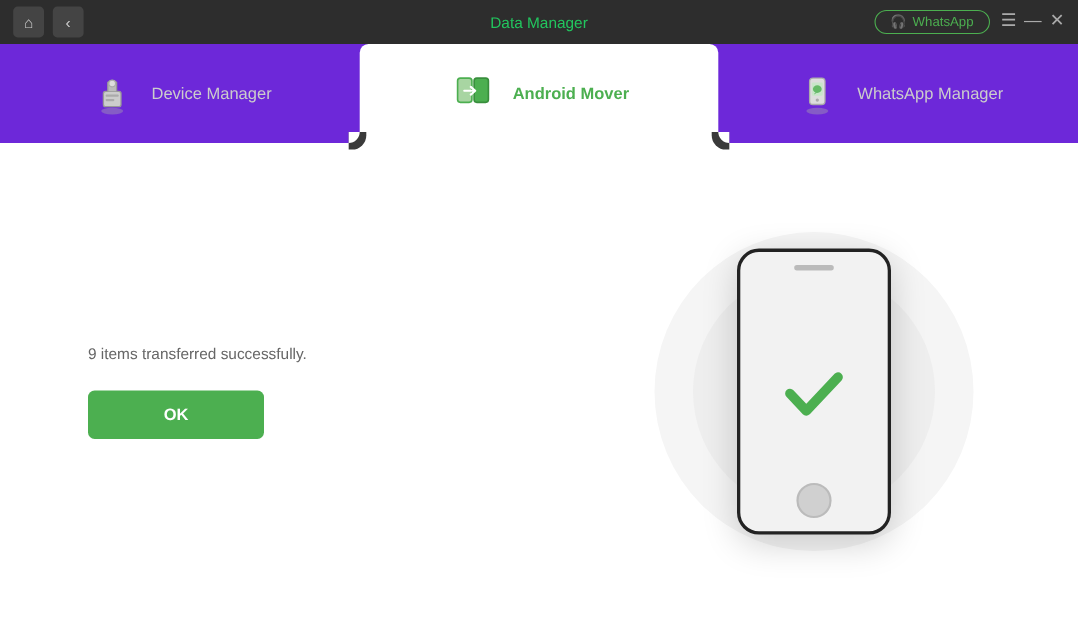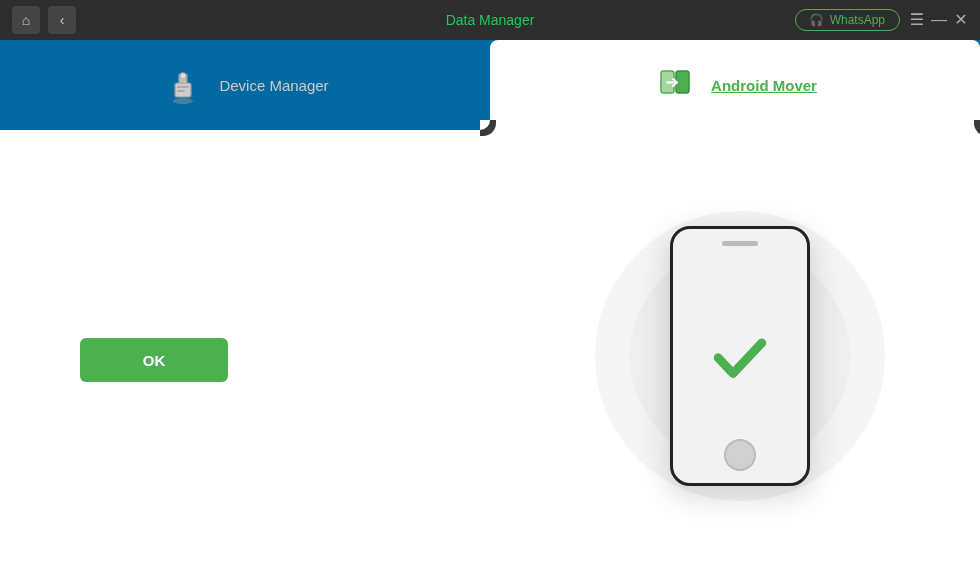--- a/index.html
+++ b/index.html
@@ -81,21 +81,21 @@
       font-size: 16px;
       line-height: 1;
       display: flex;
       align-items: center;
       justify-content: center;
       padding: 0;
     }
 
     
     .nav-bar {
-      background: #0369a1;
+      background: #6d28d9;
       height: 90px;
       display: flex;
       align-items: stretch;
       flex-shrink: 0;
       position: relative;
     }
     .nav-tab {
       flex: 1;
       display: flex;
       align-items: center;
@@ -106,21 +106,20 @@
       font-size: 15px;
       font-weight: 400;
       position: relative;
       transition: background 0.15s;
     }
     .nav-tab.active {
       background: #fff;
       color: #4caf50;
       border-radius: 8px 8px 0 0;
       font-weight: 600;
-      text-decoration: underline;
     }
     .nav-tab.active::before {
       content: '';
       position: absolute;
       bottom: 0;
       left: -10px;
       width: 10px;
       height: 10px;
       background: #fff;
       border-bottom-right-radius: 10px;
@@ -167,21 +166,21 @@
     .success-title {
       font-size: 26px;
       font-weight: 700;
       color: #222;
     }
     .success-subtitle {
       font-size: 14px;
       color: #666;
     }
     .ok-button {
-      width: 148px;
+      width: 160px;
       height: 44px;
       background: #4caf50;
       color: #fff;
       border: none;
       border-radius: 6px;
       font-size: 15px;
       font-weight: 600;
       cursor: pointer;
       margin-top: 8px;
     }
@@ -314,25 +313,41 @@
       <svg width="44" height="44" viewBox="0 0 44 44" fill="none">
         <rect x="8" y="8" width="13" height="22" rx="2.5" fill="#a8d5a2" stroke="#4caf50" stroke-width="1.5"></rect>
         <rect x="23" y="8" width="13" height="22" rx="2.5" fill="#4caf50" stroke="#388e3c" stroke-width="1.5"></rect>
         <path d="M20 16 L24 19.5 L20 23" stroke="#fff" stroke-width="2" stroke-linecap="round" stroke-linejoin="round" fill="none"></path>
         <line x1="14" y1="19.5" x2="23" y2="19.5" stroke="#fff" stroke-width="1.8" stroke-linecap="round"></line>
       </svg>
     </div>
     <span class="tab-label">Android Mover</span>
   </div>
 
+  <div class="nav-tab">
+    <div class="tab-icon">
+
+      <svg width="44" height="44" viewBox="0 0 44 44" fill="none">
+        <ellipse cx="22" cy="38" rx="10" ry="3" fill="#aaa" opacity="0.4"></ellipse>
+        <rect x="15" y="8" width="14" height="24" rx="3" fill="#ddd" stroke="#aaa" stroke-width="1.2"></rect>
+        <rect x="17" y="12" width="10" height="12" rx="1" fill="#c8e6c9"></rect>
+        <circle cx="22" cy="28" r="1.5" fill="#aaa"></circle>
+
+        <ellipse cx="22" cy="18" rx="4" ry="3.5" fill="#4caf50" opacity="0.8"></ellipse>
+        <path d="M20 21 L19 23 L22 21" fill="#4caf50" opacity="0.8"></path>
+      </svg>
+    </div>
+    <span class="tab-label">WhatsApp Manager</span>
+  </div>
 </div>
 
 <div class="main-content">
 
   <div class="left-panel">
+    <p class="success-subtitle">9 items transferred successfully.</p>
     <button class="ok-button">OK</button>
   </div>
 
   <div class="right-panel">
     <div class="circle-outer"></div>
     <div class="circle-inner"></div>
     <div class="phone">
 
       <svg class="checkmark-svg" viewBox="0 0 80 80" fill="none">
         <path d="M15 42 L32 60 L65 25" stroke="#4caf50" stroke-width="10" stroke-linecap="round" stroke-linejoin="round"></path>

